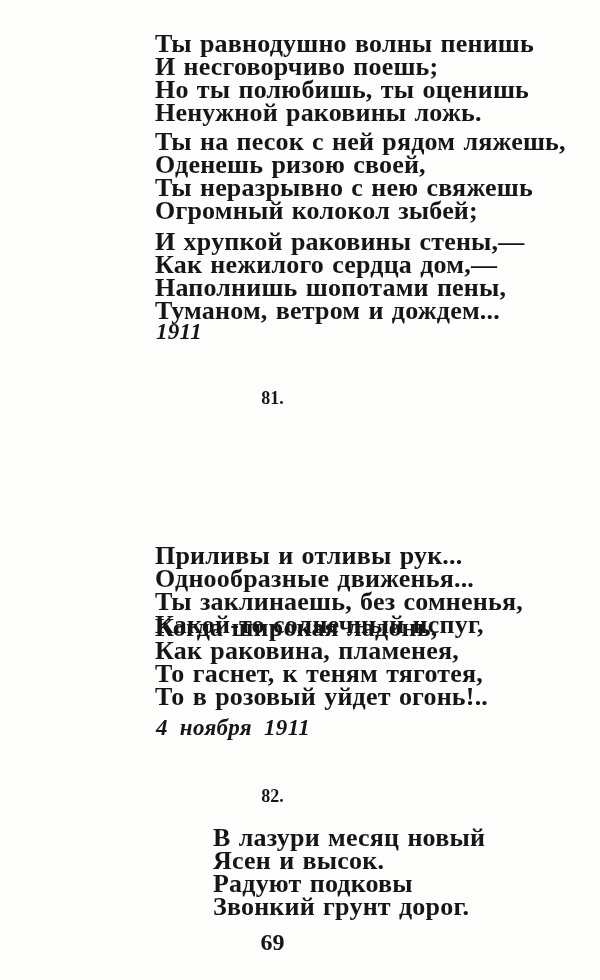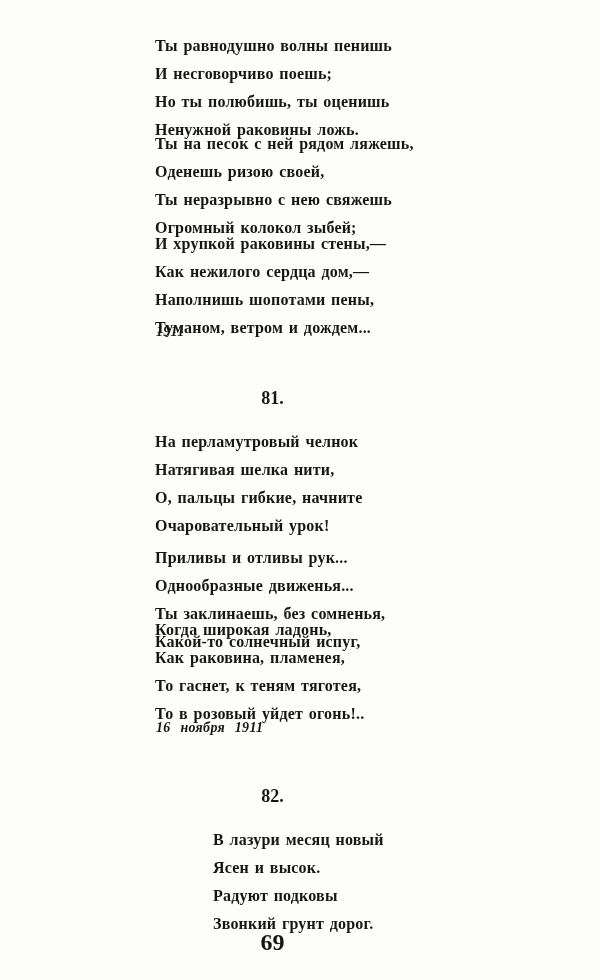--- a/index.html
+++ b/index.html
@@ -18,36 +18,36 @@
     height: 980px;
     background: #fdfdfc;
     color: #161616;
     font-family: "Liberation Serif", "DejaVu Serif", serif;
     -webkit-font-smoothing: antialiased;
   }
   .stanza {
     position: absolute;
     left: 155px;
     font-weight: bold;
-    font-size: 16px;
-    line-height: 28px;
+    font-size: 26px;
+    line-height: 23px;
     letter-spacing: 0.2px;
     word-spacing: 1.5px;
     white-space: pre-line;
   }
   .stanza.indented {
     left: 202px;
     margin-left: 11px;
   }
   .poem-date {
     position: absolute;
     left: 156px;
     font-weight: bold;
     font-style: italic;
-    font-size: 14px;
+    font-size: 23px;
     line-height: 20px;
     letter-spacing: 0.3px;
     word-spacing: 6px;
     white-space: pre-line;
   }
   .poem-number {
     position: absolute;
     left: 0;
     width: 545px;
     text-align: center;
@@ -79,33 +79,29 @@
 Оденешь ризою своей,
 Ты неразрывно с нею свяжешь
 Огромный колокол зыбей;</div>
   <div class="stanza" style="top: 230px;">И хрупкой раковины стены,—
 Как нежилого сердца дом,—
 Наполнишь шопотами пены,
 Туманом, ветром и дождем...</div>
   <div class="poem-date" style="top: 322px;">1911</div>
 
   <div class="poem-number" style="top: 387px;">81.</div>
-  <div class="stanza" style="top: 428px;">На перламутровый челнок
-Натягивая шелка нити,
-О, пальцы гибкие, начните
-Очаровательный урок!</div>
   <div class="stanza" style="top: 544px;">Приливы и отливы рук...
 Однообразные движенья...
 Ты заклинаешь, без сомненья,
 Какой-то солнечный испуг,</div>
   <div class="stanza" style="top: 592px; margin-top: 24px;">Когда широкая ладонь,
 Как раковина, пламенея,
 То гаснет, к теням тяготея,
 То в розовый уйдет огонь!..</div>
-  <div class="poem-date" style="top: 718px;">16 ноября 1911</div>
+  <div class="poem-date" style="top: 718px;">4 ноября 1911</div>
 
   <div class="poem-number" style="top: 785px;">82.</div>
   <div class="stanza indented" style="top: 826px;">В лазури месяц новый
 Ясен и высок.
 Радуют подковы
 Звонкий грунт дорог.</div>
 
   <div class="page-number" style="top: 921px;">69</div>
 
 </div>

